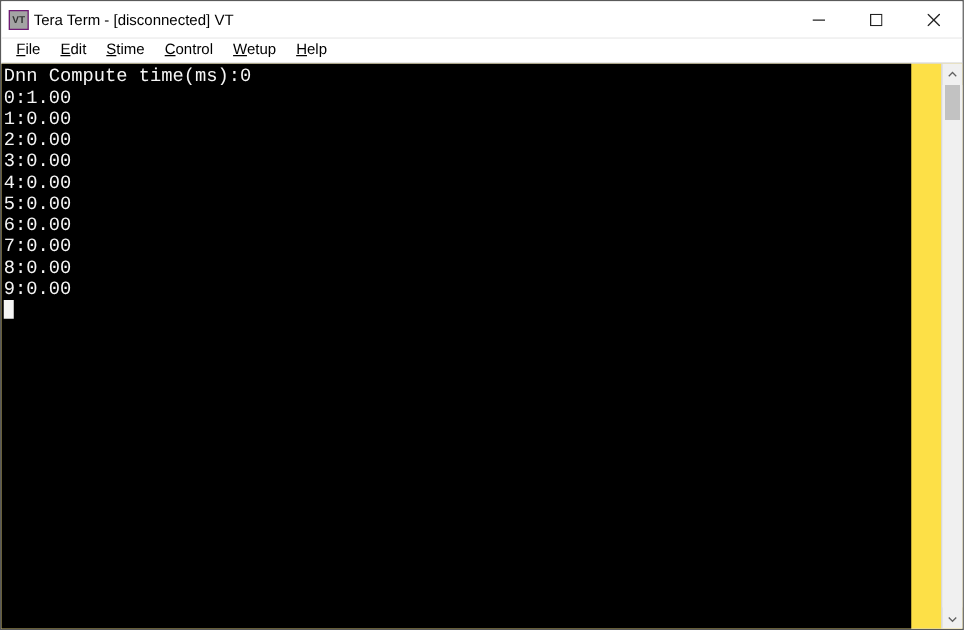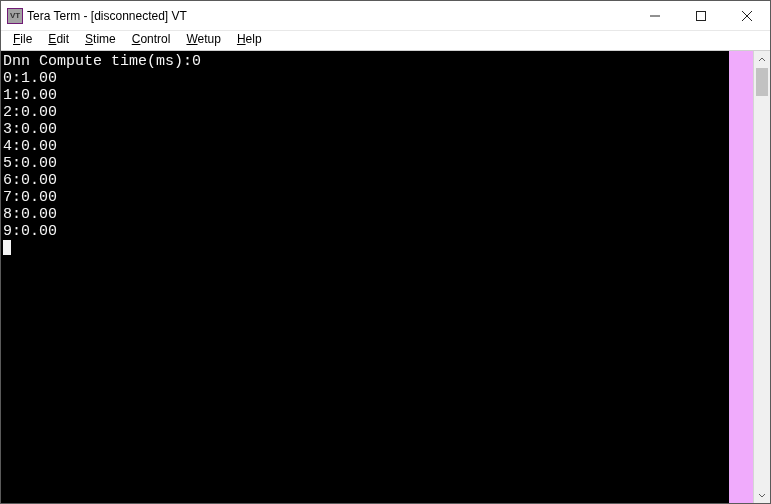--- a/index.html
+++ b/index.html
@@ -63,21 +63,21 @@
     }
     .menu-item {
       padding: 1px 8px;
       color: #000;
       cursor: default;
     }
     .menu-item .ul { text-decoration: underline; }
     .content-wrap {
       flex: 1;
       display: flex;
-      background: #f0abfc;
+      background: #fde047;
       position: relative;
       min-height: 0;
       gap: 24px;
     }
     .terminal {
       flex: 1;
       background: #000;
       color: #f5f5f5;
       font-family: "MS Gothic", "Courier New", monospace;
       font-size: 15px;

